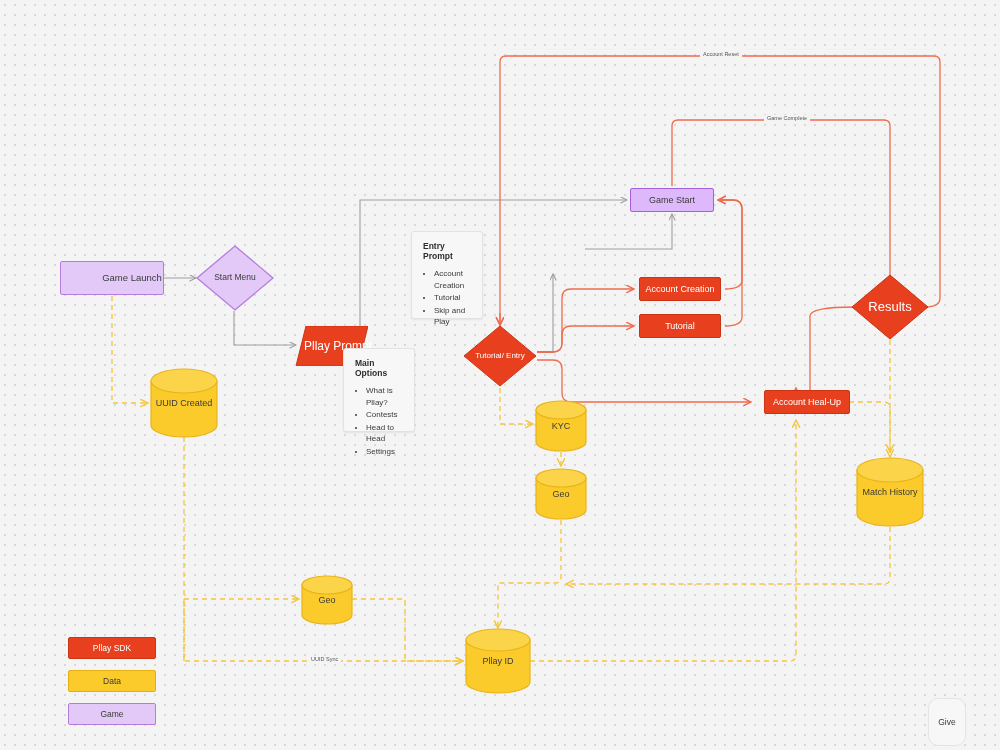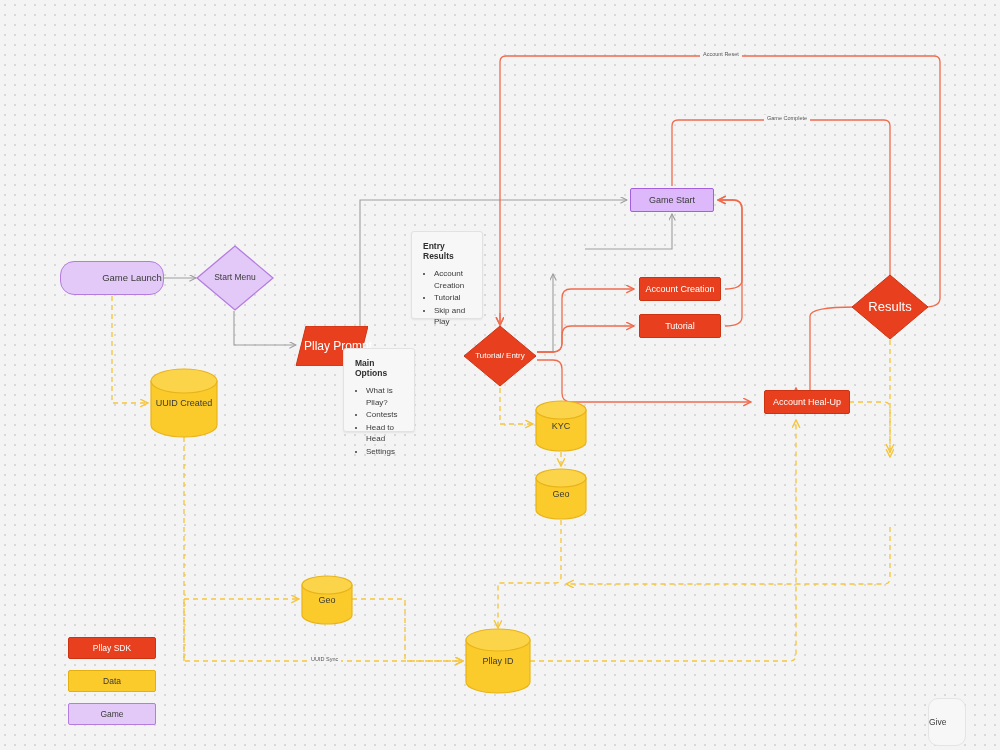--- a/index.html
+++ b/index.html
@@ -15,21 +15,21 @@
     background-size:10px 10px;
     background-position:0 0;
   }
   svg.edges{position:absolute;left:0;top:0;width:1000px;height:750px;pointer-events:none;}
 
   .node{position:absolute;box-sizing:border-box;display:flex;align-items:center;justify-content:center;text-align:center;}
   .node span{display:block;line-height:1.15;}
 
   
   .game-rounded{
-    background:#E3C9F7;border:1.4px solid #B57CE0;border-radius:14px;
+    background:#E3C9F7;border:1.4px solid #B57CE0;border-radius:2px;
     color:#3a3a3a;font-size:9.5px;padding-left:40px;
   }
   .game-rect{
     background:#DDB8FA;border:1.4px solid #A45FE0;border-radius:2px;
     color:#3a3a3a;font-size:9px;
   }
   .diamond-wrap{position:absolute;}
   .diamond-wrap .dshape{position:absolute;left:0;top:0;width:100%;height:100%;}
   .diamond-wrap .dlabel{
     position:absolute;left:0;top:0;width:100%;height:100%;
@@ -73,21 +73,21 @@
     position:absolute;width:88px;height:22px;border-radius:2px;
     display:flex;align-items:center;justify-content:center;
     font-size:8.5px;box-sizing:border-box;
   }
   .lg-sdk{background:#E8401E;border:1px solid #CC3313;color:#fff;}
   .lg-data{background:#FBCB2B;border:1px solid #E3AE10;color:#3a3a3a;}
   .lg-game{background:#E3C9F7;border:1px solid #B57CE0;color:#3a3a3a;}
 
   .give-box{
     position:absolute;background:#f7f7f7;border:1px solid #e4e4e4;border-radius:10px;
-    display:flex;align-items:center;
+    display:flex;align-items:center;justify-content:center;
     font-size:8.5px;color:#3a3a3a;box-sizing:border-box;
   }
 
   .elabel{
     position:absolute;font-size:5.5px;color:#555;
     background:#f4f4f4;padding:0 3px;white-space:nowrap;
   }
 </style>
 </head>
 <body>
@@ -190,21 +190,21 @@
   <div class="para-wrap" style="left:296px;top:326px;width:72px;height:40px;">
     <svg class="pshape" viewBox="0 0 72 40">
       <polygon points="10,0 72,0 62,40 0,40" fill="#E8401E" stroke="#CC3313" stroke-width="1"></polygon>
     </svg>
     <div class="plabel">
       <span>Pllay Prompt</span>
     </div>
   </div>
 
   <div class="note" style="left:411px;top:231px;width:72px;height:88px;">
-    <h4>Entry Results</h4>
+    <h4>Entry Prompt</h4>
     <ul>
       <li>Account Creation</li>
       <li>Tutorial</li>
       <li>Skip and Play</li>
     </ul>
   </div>
 
   <div class="note" style="left:343px;top:348px;width:72px;height:84px;">
     <h4>Main Options</h4>
     <ul>
@@ -281,20 +281,27 @@
   </div>
 
   <div class="cyl" style="left:465px;top:628px;width:66px;height:66px;">
     <svg viewBox="0 0 66 66" width="66" height="66">
       <path d="M1,12 L1,54 A32,11 0 0 0 65,54 L65,12 Z" fill="#FBCB2B" stroke="#E8B41A" stroke-width="1.2"></path>
       <ellipse cx="33" cy="12" rx="32" ry="11" fill="#FCD44A" stroke="#E8B41A" stroke-width="1.2"></ellipse>
     </svg>
     <div class="clabel">Pllay ID</div>
   </div>
 
+  <div class="cyl" style="left:856px;top:457px;width:68px;height:70px;">
+    <svg viewBox="0 0 68 70" width="68" height="70">
+      <path d="M1,13 L1,57 A33,12 0 0 0 67,57 L67,13 Z" fill="#FBCB2B" stroke="#E8B41A" stroke-width="1.2"></path>
+      <ellipse cx="34" cy="13" rx="33" ry="12" fill="#FCD44A" stroke="#E8B41A" stroke-width="1.2"></ellipse>
+    </svg>
+    <div class="clabel">Match History</div>
+  </div>
 
   <div class="legend-item lg-sdk" style="left:68px;top:637px;">
     <span>Pllay SDK</span>
   </div>
   <div class="legend-item lg-data" style="left:68px;top:670px;">
     <span>Data</span>
   </div>
   <div class="legend-item lg-game" style="left:68px;top:703px;">
     <span>Game</span>
   </div>

